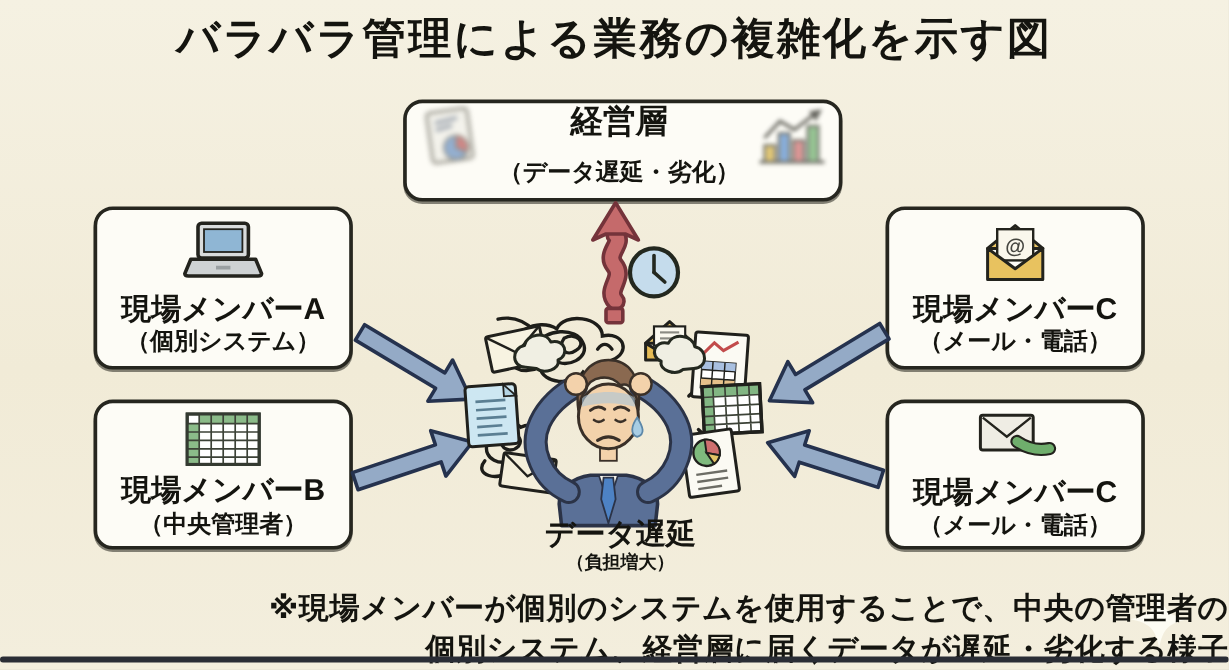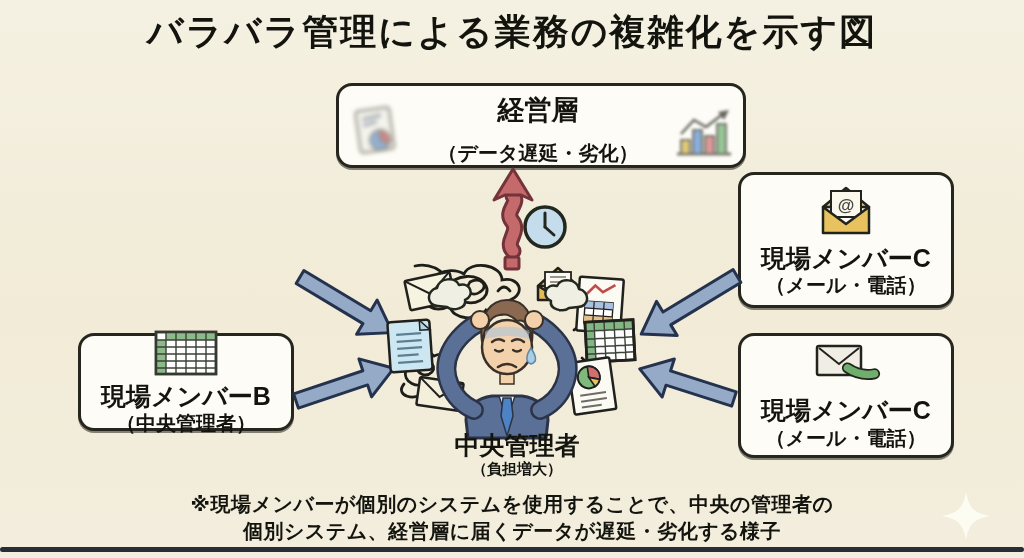--- a/index.html
+++ b/index.html
@@ -10,36 +10,36 @@
   }
   .title{
     position:absolute;top:8px;left:0;width:100%;margin:0;text-align:center;
     font-size:36px;font-weight:900;letter-spacing:2px;z-index:4;
   }
   .box{
     position:absolute;background:#fdfcf6;border:3px solid #26261f;border-radius:16px;
     box-shadow:0 2px 0 rgba(38,38,31,.55);text-align:center;z-index:2;box-sizing:border-box;
   }
   .member{width:216px;display:flex;flex-direction:column;align-items:center;justify-content:center;gap:1px;padding:6px 4px;}
-  .mgmt{left:336px;top:83px;width:410px;height:85px;display:flex;align-items:flex-end;justify-content:space-between;padding:0 8px;}
+  .mgmt{left:336px;top:83px;width:366px;height:85px;display:flex;align-items:flex-start;justify-content:space-between;padding:0 8px;}
   .mgmt-text{flex:1;}
   .line1{font-size:25px;font-weight:800;line-height:1.15;}
   .line2{font-size:20px;font-weight:800;line-height:1.2;}
   .mgmt .line1{font-size:27px;}
   .mgmt .line2{font-size:20px;margin-top:15px;}
   .icon-wrap{display:block;line-height:0;margin-bottom:4px;}
   .blur-a{filter:blur(2.2px);opacity:.82;}
   .blur-b{filter:blur(1.6px);opacity:.9;}
   .overlay{position:absolute;left:0;top:0;z-index:3;pointer-events:none;}
   .center-label{position:absolute;left:389px;top:431px;width:256px;text-align:center;z-index:4;}
   .center-label .line1{font-size:25px;}
   .center-label .line2{font-size:15px;}
   .footnote{
-    position:absolute;left:0;top:491px;width:100%;text-align:center;z-index:4;
-    font-size:20px;font-weight:800;line-height:1.35;letter-spacing:.5px;
+    position:absolute;left:0;top:491px;width:100%;text-align:right;z-index:4;
+    font-size:25px;font-weight:800;line-height:1.35;letter-spacing:.5px;
   }
   .bottom-bar{position:absolute;left:0;top:547px;width:1024px;height:5px;background:#2a2d35;z-index:5;border-radius:3px;}
 </style>
 </head>
 <body>
 
 <div class="canvas">
 
   <h1 class="title">バラバラ管理による業務の複雑化を示す図</h1>
 
@@ -65,22 +65,34 @@
         <rect x="8" y="35" width="9" height="14" fill="#dfc26a" stroke="#6a6a62" stroke-width="2"></rect>
         <rect x="20" y="25" width="9" height="24" fill="#7da7d9" stroke="#6a6a62" stroke-width="2"></rect>
         <rect x="32" y="31" width="9" height="18" fill="#d98c8c" stroke="#6a6a62" stroke-width="2"></rect>
         <rect x="44" y="19" width="9" height="30" fill="#8cc08a" stroke="#6a6a62" stroke-width="2"></rect>
         <polyline points="8,29 21,15 33,22 50,9" fill="none" stroke="#55554e" stroke-width="2.5"></polyline>
         <polygon points="45,7 56,5 51,15" fill="#55554e"></polygon>
       </svg>
     </span>
   </div>
 
-
-  <div class="box member" style="left:78px;top:333px;height:98px;">
+  <div class="box member" style="left:78px;top:172px;height:136px;">
+    <span class="icon-wrap">
+      <svg width="74" height="56" viewBox="0 0 74 56">
+        <rect x="16" y="3" width="42" height="29" rx="3" fill="#d9dcdc" stroke="#23231d" stroke-width="3"></rect>
+        <rect x="21" y="8" width="32" height="19" fill="#8fb6d4" stroke="#23231d" stroke-width="1.5"></rect>
+        <path d="M10 33 L64 33 L69 45 Q69 47 66 47 L8 47 Q5 47 5 45 Z" fill="#ced2d3" stroke="#23231d" stroke-width="3" stroke-linejoin="round"></path>
+        <line x1="31" y1="40" x2="43" y2="40" stroke="#9aa0a2" stroke-width="3"></line>
+      </svg>
+    </span>
+    <div class="line1">現場メンバーA</div>
+    <div class="line2">（個別システム）</div>
+  </div>
+
+  <div class="box member" style="left:78px;top:333px;height:125px;">
     <span class="icon-wrap">
       <svg width="66" height="48" viewBox="0 0 66 48">
         <rect x="3" y="3" width="60" height="42" fill="#ffffff" stroke="#343a31" stroke-width="2.5"></rect>
         <rect x="13" y="3" width="50" height="8" fill="#8bbb89"></rect>
         <rect x="3" y="11" width="10" height="34" fill="#8bbb89"></rect>
         <path d="M13,3 V45 M23,3 V45 M33,3 V45 M43,3 V45 M53,3 V45 M3,11 H63 M3,18 H63 M3,25 H63 M3,32 H63 M3,39 H63" stroke="#3c4237" stroke-width="1.4" fill="none"></path>
         <rect x="3" y="3" width="60" height="42" fill="none" stroke="#343a31" stroke-width="2.5"></rect>
       </svg>
     </span>
     <div class="line1">現場メンバーB</div>
@@ -233,21 +245,21 @@
       <circle cx="480" cy="320" r="9" fill="#f3d2ab" stroke="#3a3028" stroke-width="2"></circle>
       <circle cx="534" cy="320" r="9" fill="#f3d2ab" stroke="#3a3028" stroke-width="2"></circle>
     </g>
 
     <g transform="translate(966,516)">
       <path d="M0,-24 C3,-8 8,-3 24,0 C8,3 3,8 0,24 C-3,8 -8,3 -24,0 C-8,-3 -3,-8 0,-24 Z" fill="#fdfcf3"></path>
     </g>
   </svg>
 
   <div class="center-label">
-    <div class="line1">中央管理者</div>
+    <div class="line1">データ遅延</div>
     <div class="line2">（負担増大）</div>
   </div>
 
   <div class="footnote">
     <div>※現場メンバーが個別のシステムを使用することで、中央の管理者の</div>
     <div>個別システム、経営層に届くデータが遅延・劣化する様子</div>
   </div>
 
   <div class="bottom-bar"></div>
 </div>

